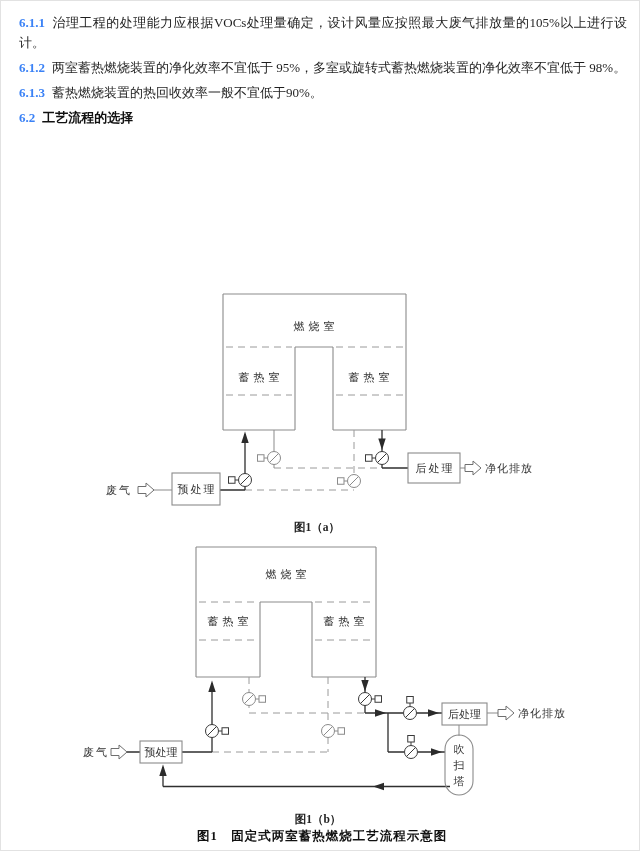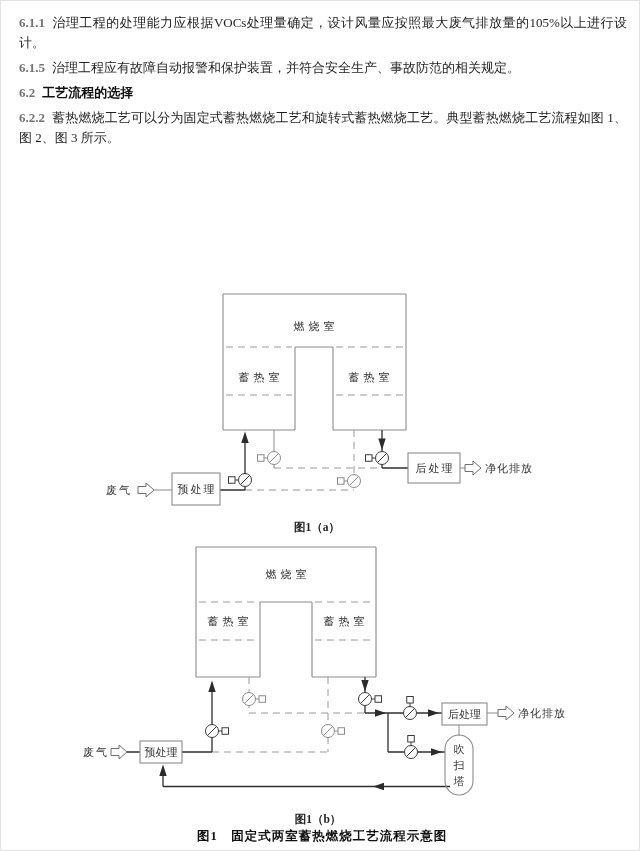--- a/index.html
+++ b/index.html
@@ -12,44 +12,44 @@
     position:relative;width:640px;height:851px;background:#ffffff;
     outline:1px solid #e2e2e2;outline-offset:-1px;overflow:hidden;
   }
   .text-block{
     position:relative;z-index:2;
     padding:13px 16px 0 19px;width:608px;box-sizing:content-box;
     color:#1f1f1f;font-size:13px;line-height:20px;
     text-align:justify;
   }
   .para{margin:0 0 5px 0;}
-  .para .num{font-weight:bold;margin-right:7px;color:#737373;}
+  .para .num{font-weight:bold;margin-right:7px;color:#3b82f6;}
   .para.heading{font-weight:bold;color:#111;}
   .fig-overlay{position:absolute;left:0;top:0;z-index:1;pointer-events:none;}
   .dtext{font-family:"Liberation Serif","DejaVu Serif",serif;fill:#333333;font-size:11px;}
   .chamber{letter-spacing:4px;}
   .boxlabel{letter-spacing:2px;}
   .cap{font-weight:bold;font-size:11.5px;fill:#222222;}
   .maincap{font-weight:bold;font-size:12.5px;fill:#111111;letter-spacing:1px;}
   .pipe-gray{stroke:#8b8b8b;stroke-width:1;fill:none;}
   .pipe-dark{stroke:#2f2f2f;stroke-width:1.3;fill:none;}
   .dash{stroke:#9a9a9a;stroke-width:1;fill:none;stroke-dasharray:7 5;}
   .furn{stroke:#8b8b8b;stroke-width:1.1;fill:none;}
   .hollow{fill:#ffffff;stroke:#6f6f6f;stroke-width:1;}
 </style>
 </head>
 <body>
 
 <div class="page">
 
   <div class="text-block">
     <p class="para"><span class="num">6.1.1</span><span>治理工程的处理能力应根据VOCs处理量确定，设计风量应按照最大废气排放量的105%以上进行设计。</span></p>
-    <p class="para"><span class="num">6.1.5</span><span>治理工程应有故障自动报警和保护装置，并符合安全生产、事故防范的相关规定。</span></p>
+    <p class="para"><span class="num">6.1.2</span><span>两室蓄热燃烧装置的净化效率不宜低于 95%，多室或旋转式蓄热燃烧装置的净化效率不宜低于 98%。</span></p>
+    <p class="para"><span class="num">6.1.3</span><span>蓄热燃烧装置的热回收效率一般不宜低于90%。</span></p>
     <p class="para heading"><span class="num">6.2</span><span>工艺流程的选择</span></p>
-    <p class="para"><span class="num">6.2.2</span><span>蓄热燃烧工艺可以分为固定式蓄热燃烧工艺和旋转式蓄热燃烧工艺。典型蓄热燃烧工艺流程如图 1、图 2、图 3 所示。</span></p>
   </div>
 
   <svg class="fig-overlay" width="640" height="851" viewBox="0 0 640 851">
     <defs>
       <g id="valveL">
         <line x1="-6.5" y1="0" x2="-10" y2="0"></line>
         <rect x="-16.5" y="-3.25" width="6.5" height="6.5" fill="#ffffff"></rect>
         <circle r="6.5" fill="#ffffff"></circle>
         <line x1="-4.5" y1="4.5" x2="4.5" y2="-4.5"></line>
       </g>

